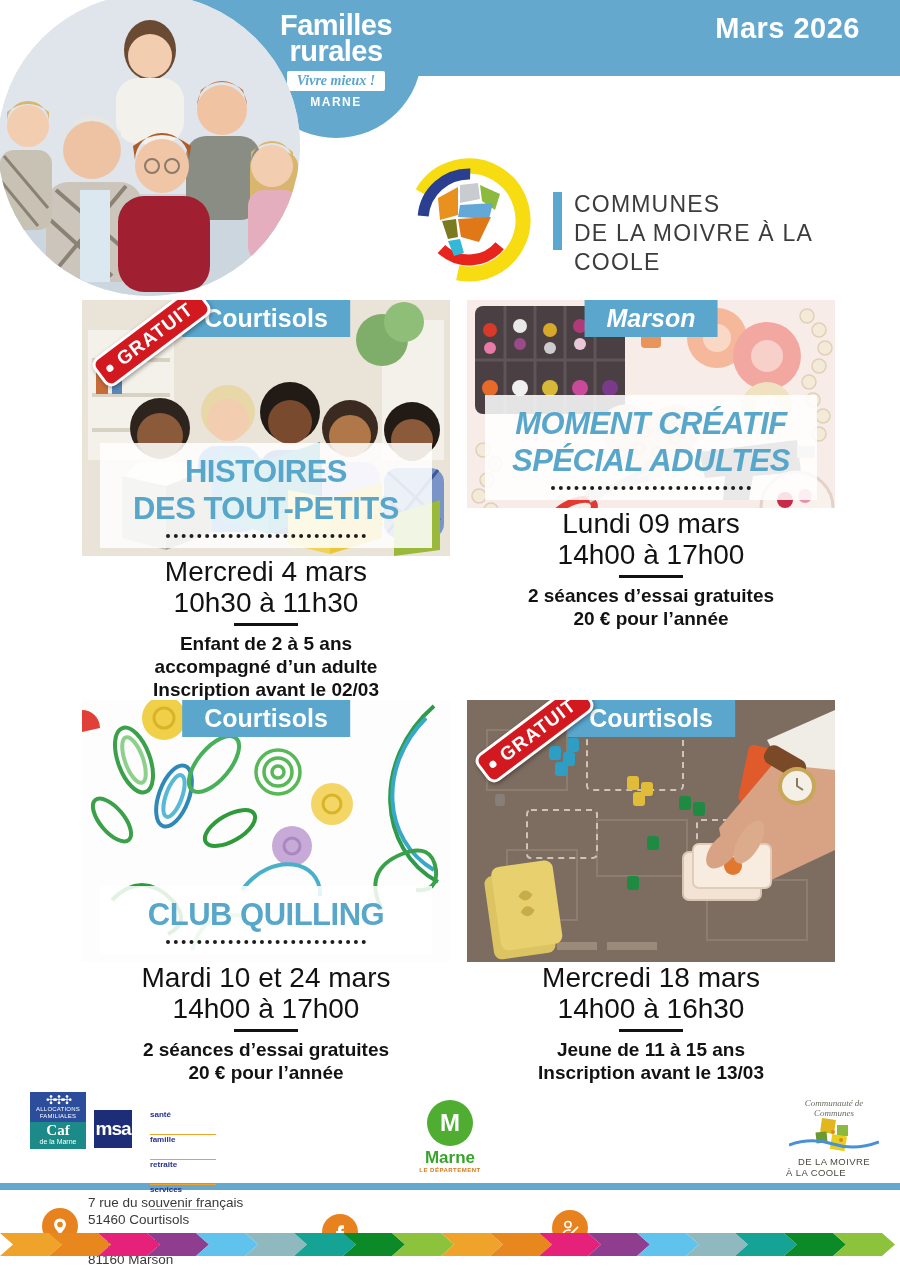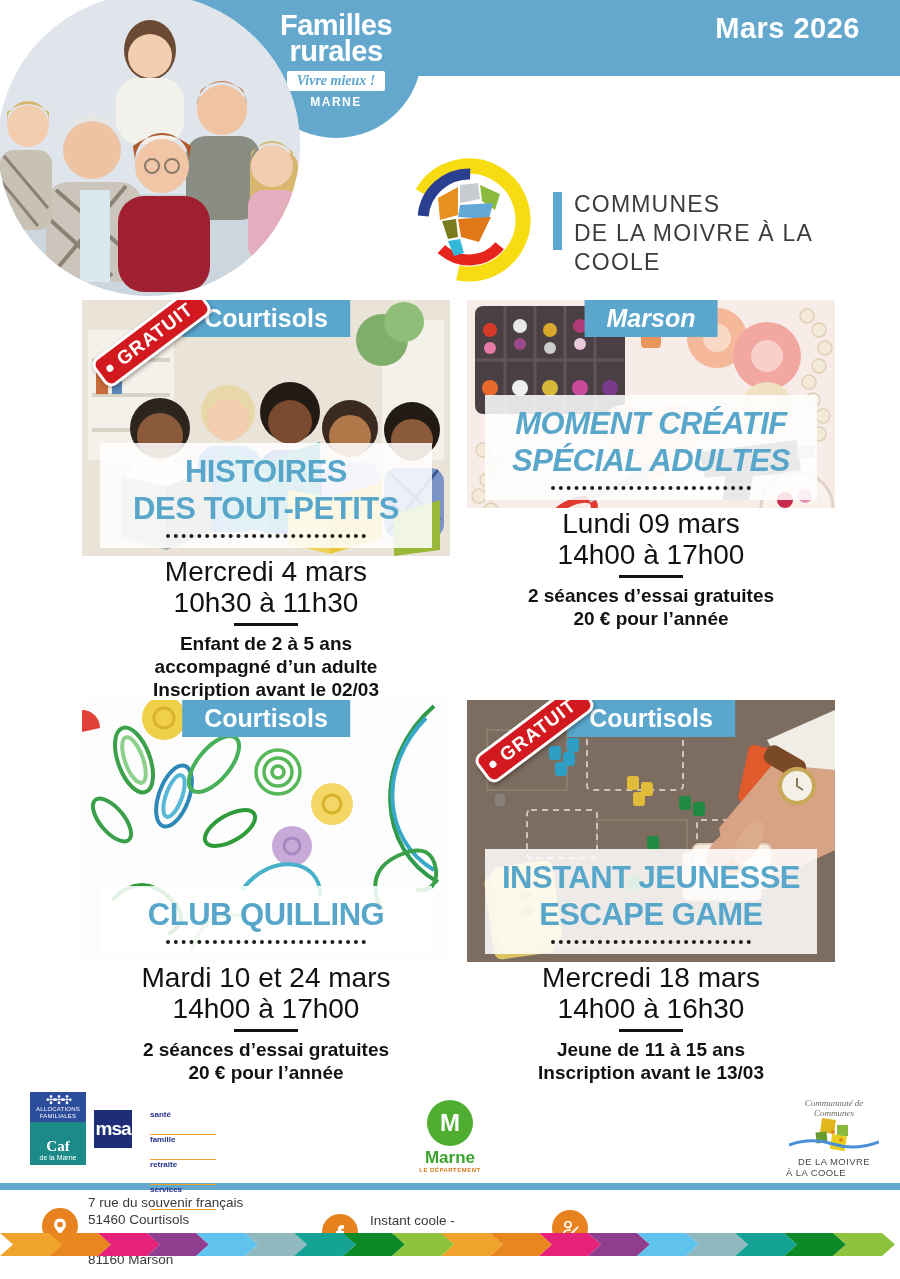--- a/index.html
+++ b/index.html
@@ -41,21 +41,21 @@
   .date{font-size:28px;line-height:31px;font-weight:400;color:#121212;}
   .sep{width:64px;height:3px;background:#121212;margin:5px auto 6px;}
   .details{font-size:19px;line-height:23px;font-weight:700;color:#121212;}
 
   
   .partners{position:absolute;left:0;top:1090px;width:900px;height:92px;z-index:2;}
   .caf{position:absolute;left:30px;top:2px;width:56px;text-align:center;}
   .caf-top{background:#2b4d9b;color:#fff;padding:3px 2px 2px;}
   .caf-top .caf-fig{font-size:12px;letter-spacing:-2px;line-height:11px;color:#fff;}
   .caf-top .caf-lbl{font-size:6px;line-height:7px;letter-spacing:.2px;}
-  .caf-bot{background:#1d8a8a;color:#fff;padding:16px 2px 3px;}
+  .caf-bot{background:#1d8a8a;color:#fff;padding:0 2px 3px;}
   .caf-name{font-family:"Liberation Serif",serif;font-size:15px;font-weight:700;line-height:16px;}
   .caf-sub{font-size:7px;line-height:8px;}
   .msa{position:absolute;left:94px;top:20px;display:flex;align-items:flex-start;}
   .msa-box{width:38px;height:38px;background:#1e2d78;color:#fff;font-weight:800;font-size:19px;
            display:flex;align-items:center;justify-content:center;letter-spacing:-1px;}
   .msa-services{margin-left:18px;margin-top:1px;}
   .msa-services div{color:#24318c;font-size:8px;line-height:8px;font-weight:700;width:66px;
            border-bottom:1.5px solid #f0a32a;padding-bottom:15px;margin-bottom:1px;}
   .marne{position:absolute;left:418px;top:10px;width:64px;text-align:center;}
   .marne-circle{width:46px;height:46px;border-radius:50%;background:#4fae32;color:#fff;font-weight:800;
@@ -406,25 +406,20 @@
         <path d="M330 78 v8 l6 4" stroke="#8a7a5a" stroke-width="2" fill="none"></path>
 
         <rect x="216" y="152" width="78" height="48" rx="6" fill="#f2e3d4" stroke="#d8c4b0" stroke-width="2"></rect>
         <rect x="226" y="144" width="78" height="44" rx="6" fill="#f8ece0" stroke="#e0ccb8" stroke-width="2"></rect>
         <circle cx="266" cy="166" r="9" fill="#e07830"></circle>
         <ellipse cx="256" cy="150" rx="12" ry="22" fill="#d8a384" transform="rotate(40 256 150)"></ellipse>
         <ellipse cx="282" cy="142" rx="11" ry="24" fill="#dcab8c" transform="rotate(30 282 142)"></ellipse>
       </svg>
       <div class="badge">Courtisols</div>
       <div class="gratuit" style="left:2px;top:16px;">GRATUIT</div>
-      <div class="title-box">
-        <div class="title-line">INSTANT JEUNESSE</div>
-        <div class="title-line">ESCAPE GAME</div>
-        <div class="dots"></div>
-      </div>
     </div>
     <div class="date">
       <div>Mercredi 18 mars</div>
         <div>14h00 à 16h30</div>
     </div>
     <div class="sep"></div>
     <div class="details">
       <div>Jeune de 11 à 15 ans</div>
         <div>Inscription avant le 13/03</div>
         <div></div>
@@ -488,24 +483,20 @@
       <div>51460 Courtisols</div>
     </div>
     <div class="ftext" style="left:88px;top:44px;">
       <div>14 rue de la mairie</div>
       <div>81160 Marson</div>
     </div>
     <div class="ficon" style="left:322px;top:24px;">
       <svg width="18" height="18" viewBox="0 0 32 32">
           <path d="M19 10 h4 V4 h-4 c-4 0 -6.5 2.7 -6.5 6.5 V14 H9 v6 h3.5 v12 h6 V20 h4 l1 -6 h-5 v-3 c0 -0.7 0.3 -1 1.5 -1 z" fill="#fff"></path>
         </svg>
-    </div>
-    <div class="ftext" style="left:370px;top:22px;">
-      <div>Instant coole -</div>
-      <div>Familles Rurales Marne</div>
     </div>
     <div class="ficon" style="left:552px;top:20px;">
       <svg width="22" height="22" viewBox="0 0 32 32" fill="none" stroke="#fff" stroke-width="2.4" stroke-linecap="round">
         <circle cx="13" cy="11" r="4.5"></circle>
         <path d="M5 27 q2 -9 11 -8"></path>
         <path d="M18 24 l9 -9 M18 24 l-1.5 3.5 l3.5 -1.5" stroke-width="2.6"></path>
       </svg>
     </div>
     <div class="chevrons">
         <div class="chev" style="background: rgb(240, 163, 42);"></div>

